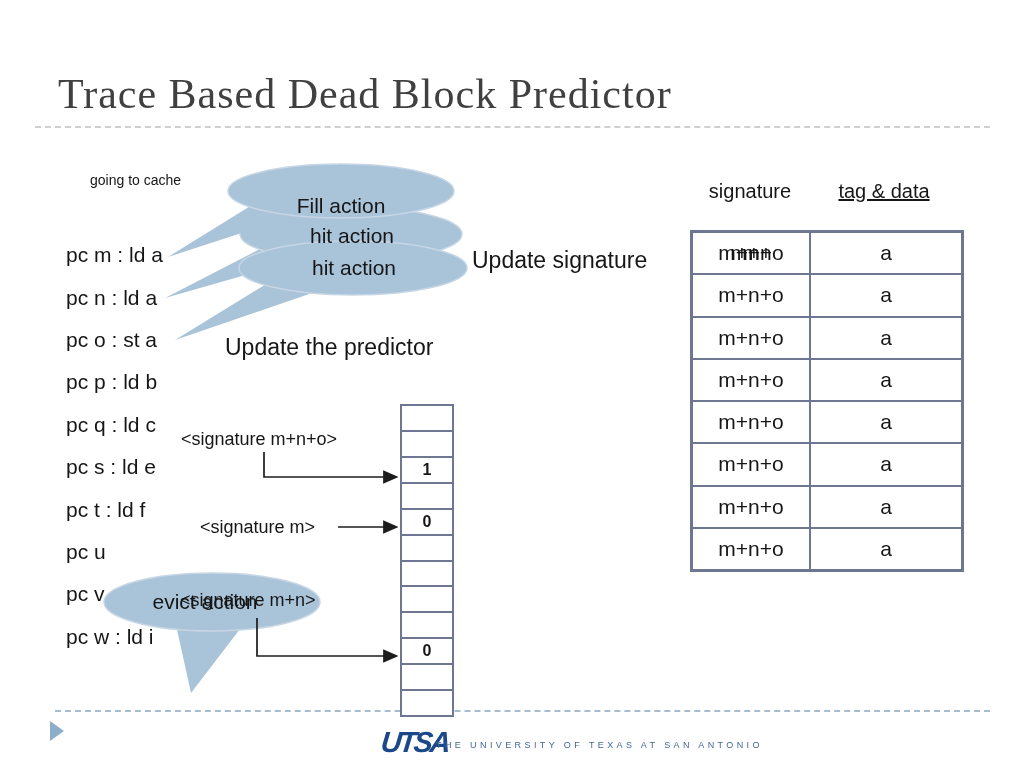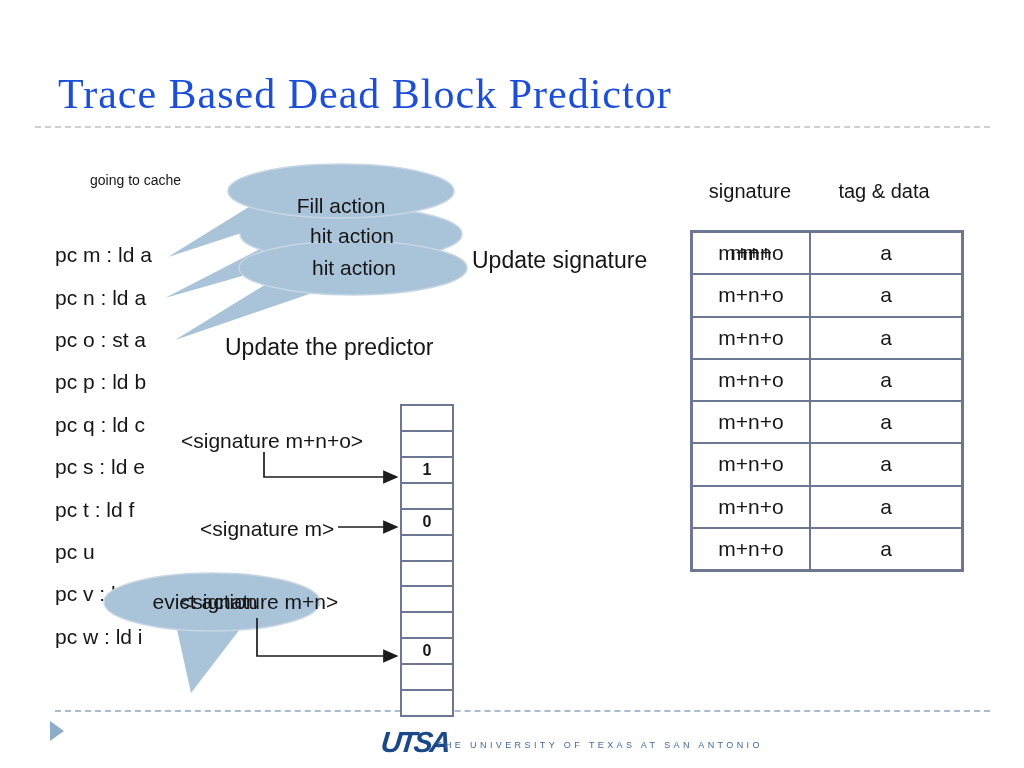--- a/index.html
+++ b/index.html
@@ -1,64 +1,64 @@
 <!DOCTYPE html>
 <html style="--bubble: #a9c3d9; --table_border: #6e7792; --accent_navy: #1b4889; --footer_text: #40679e; --triangle: #8dadc9;"><head>
 <meta charset="utf-8">
 <style>
   html,body{margin:0;padding:0;background:#fff;}
   body{width:1024px;height:768px;font-family:"Liberation Sans",sans-serif;color:#161616;}
   .slide{position:relative;width:1024px;height:768px;background:#fff;overflow:hidden;}
   .abs{position:absolute;}
 
   
-  .title{left:58px;top:70px;font-family:"Liberation Serif",serif;font-size:42px;letter-spacing:1px;color:#1d4ed8;white-space:nowrap;z-index:1;}
+  .title{left:58px;top:70px;font-family:"Liberation Serif",serif;font-size:42px;letter-spacing:1px;color:#404040;white-space:nowrap;z-index:1;}
   .divider-top{left:35px;width:955px;top:126px;border-top:2px dashed #cfcfcf;z-index:0;}
 
   
   .intro1{left:36px;top:141px;font-size:21px;z-index:1;}
   .intro2{left:90px;top:172px;font-size:14px;z-index:1;}
 
   
-  .instruction-list{left:55px;top:234px;z-index:1;}
+  .instruction-list{left:66px;top:234px;z-index:1;}
   .instruction{height:42.4px;font-size:21px;display:flex;align-items:center;white-space:nowrap;}
 
   
   .shapes-layer{left:0;top:0;z-index:3;pointer-events:none;}
   .arrows-layer{left:0;top:0;z-index:6;pointer-events:none;}
   .bubble{fill:var(--bubble);stroke:#c6d6e4;stroke-width:1.5px;}
   .tail{fill:var(--bubble);}
   .arrow{stroke:#1c1c1c;stroke-width:1.7px;fill:none;}
 
   
   .callout-label{font-size:21px;z-index:4;transform:translate(-50%,-50%);white-space:nowrap;}
   .cl-fill{left:341px;top:206px;text-align:right;}
   .cl-hit1{left:352px;top:236px;}
   .cl-hit2{left:354px;top:268px;}
   .cl-evict{left:205px;top:602px;}
 
   
   .update-signature{left:472px;top:247px;font-size:23px;z-index:1;white-space:nowrap;}
   .update-predictor{left:225px;top:334px;font-size:23px;z-index:1;white-space:nowrap;}
-  .sig-label{font-size:21px;white-space:nowrap;}
+  .sig-label{font-size:18px;white-space:nowrap;}
   .sig-mno{left:181px;top:429px;z-index:1;}
   .sig-m{left:200px;top:517px;z-index:1;}
   .sig-mn{left:180px;top:590px;z-index:5;}
 
   
   .predictor-table{left:400px;top:404px;width:50px;height:309px;border:2px solid var(--table_border);
     background:#fff;display:flex;flex-direction:column;z-index:2;}
   .p-cell{flex:1;border-top:2px solid var(--table_border);display:flex;align-items:center;justify-content:center;
     font-weight:bold;font-size:16px;}
   .p-cell:first-child{border-top:none;}
 
   
   .h-header{font-size:20px;z-index:1;text-align:center;}
   .hh-sig{left:690px;top:180px;width:120px;}
-  .hh-data{left:806px;top:180px;width:156px;}
+  .hh-data{left:806px;top:180px;width:156px;text-decoration:underline;}
   .history-table{left:690px;top:230px;width:268px;height:336px;border:3px solid var(--table_border);
     background:#fff;display:flex;flex-direction:column;z-index:2;}
   .h-row{flex:1;display:flex;border-top:2px solid var(--table_border);}
   .h-row:first-child{border-top:none;}
   .h-sig{width:116px;border-right:2px solid var(--table_border);display:flex;align-items:center;justify-content:center;font-size:21px;}
   .h-sig.overlap{position:relative;}
   .h-sig .ov{position:absolute;left:50%;top:50%;transform:translate(-50%,-50%);white-space:nowrap;}
   .h-data{flex:1;display:flex;align-items:center;justify-content:center;font-size:21px;}
 
   

